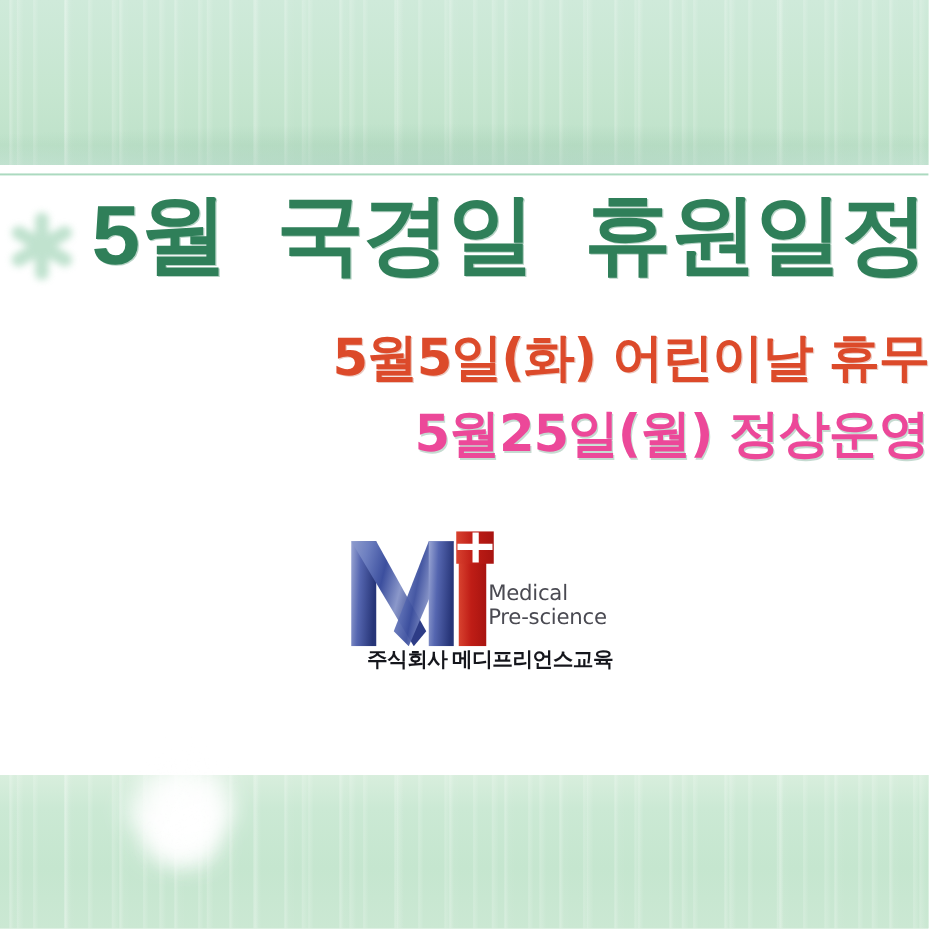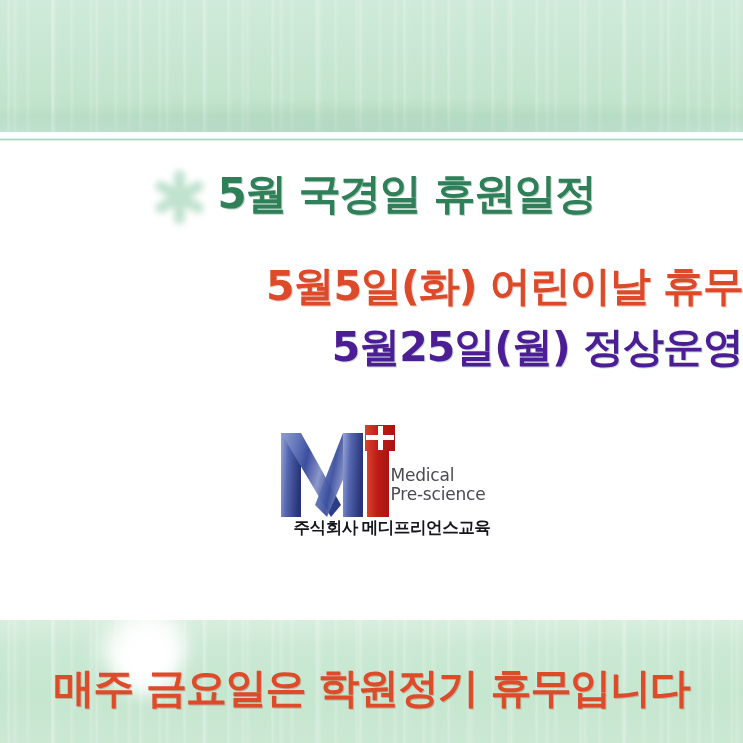--- a/index.html
+++ b/index.html
@@ -157,27 +157,28 @@
     height: 54px;
     margin-left: -5.5px;
     margin-top: -27px;
     border-radius: 6px;
     background: #a8d7bc;
   }
   .asterisk-icon span:nth-child(2) { transform: rotate(60deg); }
   .asterisk-icon span:nth-child(3) { transform: rotate(120deg); }
 
   .poster-title {
-    font-size: 42px;
+    font-size: 70px;
     font-weight: 700;
     letter-spacing: -1.5px;
     color: #2f7f59;
     white-space: nowrap;
     line-height: 1;
     text-shadow: 1px 1px 0 rgba(47,127,89,0.35);
+    font-family: Liberation Mono, monospace;
   }
 
   
   .sub-line {
     position: absolute;
     left: 0;
     width: 743px;
     text-align: right;
     font-size: 41px;
     font-weight: 700;
@@ -185,21 +186,21 @@
     line-height: 1;
     white-space: nowrap;
   }
   .sub-line-1 {
     top: 125px;
     color: #dc4a2a;
     text-shadow: 1px 1px 0 rgba(180,60,32,0.28);
   }
   .sub-line-2 {
     top: 186px;
-    color: #4c1d95;
+    color: #ec4899;
     text-shadow: 1px 1px 0 rgba(47,127,89,0.28);
   }
 
   
   .logo-block {
     position: absolute;
     left: 0;
     top: 284px;
     width: 743px;
     display: flex;
@@ -335,15 +336,14 @@
     <div class="streaks"></div>
     <div class="streaks-soft"></div>
   </div>
   <div class="flower">
     <div class="petal p4"></div>
     <div class="petal p1"></div>
     <div class="petal p2"></div>
     <div class="petal p3"></div>
     <div class="petal p5"></div>
   </div>
-  <div class="bottom-text">매주 금요일은 학원정기 휴무입니다</div>
 
 </div>
 
 </body></html>

